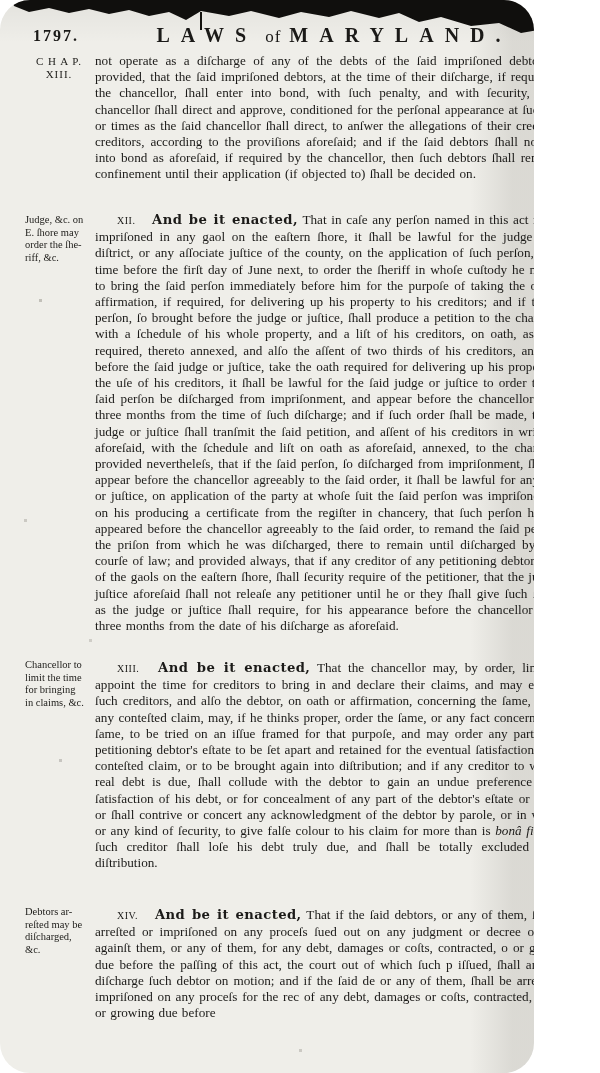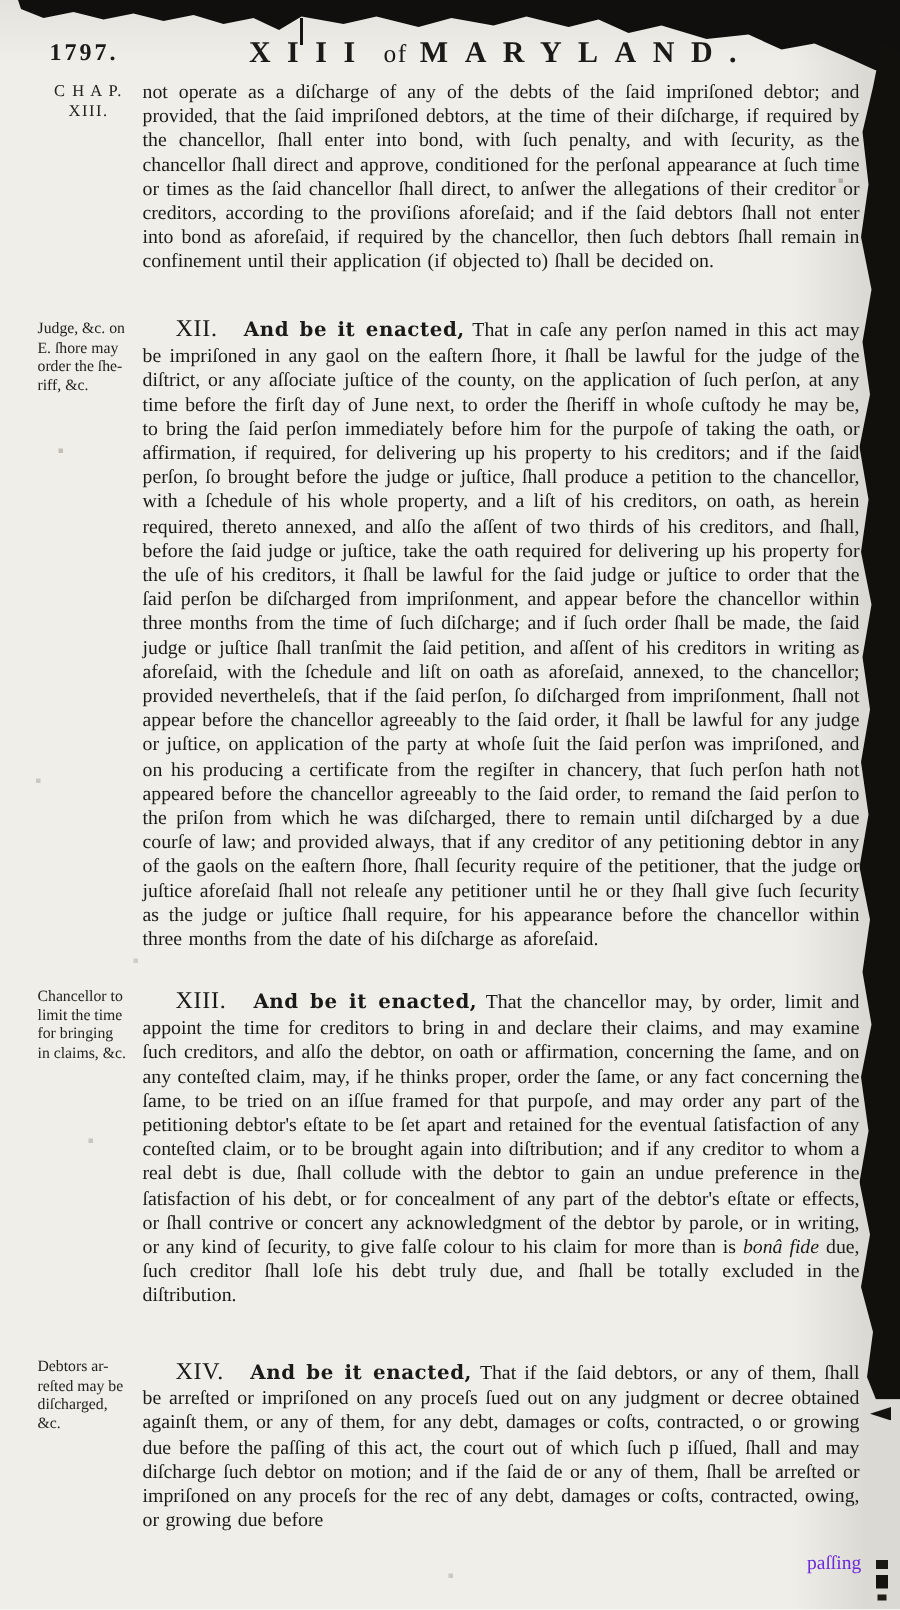--- a/index.html
+++ b/index.html
@@ -1,22 +1,23 @@
 <!DOCTYPE html>
 <html><head>
 <meta charset="utf-8">
 <style>
   html,body{margin:0;padding:0;}
   .page{
     position:relative;
-    width:600px;height:1073px;
+    width:534px;height:1073px;
     background:#efeee9;
     overflow:hidden;
     font-family:"Liberation Serif", serif;
     color:#1b1a18;
+    border-radius:30px;
   }
   .page-shade{
     position:absolute;inset:0;
     background:linear-gradient(to right, rgba(0,0,0,0) 88%, rgba(40,35,25,0.10) 96%),
                linear-gradient(to bottom, rgba(0,0,0,0.05) 0%, rgba(0,0,0,0) 4%);
     pointer-events:none;
   }
   
   .edge-top{
     position:absolute;left:0;top:0;width:600px;height:50px;
@@ -55,35 +56,35 @@
   .title-caps{letter-spacing:11px;font-weight:bold;}
   .title-of{font-size:17px;letter-spacing:1px;padding:0 8px;}
   
   .note{position:absolute;left:25px;width:68px;font-size:10.5px;line-height:12.5px;
     white-space:pre-line;color:#23221f;}
   .note-chap{text-align:center;font-size:11px;letter-spacing:1px;}
   
   .para{position:absolute;left:95px;width:478px;font-size:13.2px;line-height:16.2px;
     text-align:justify;margin:0;word-spacing:1px;}
   .para.indent{text-indent:22px;}
-  .secnum{font-size:16px;letter-spacing:0.5px;}
+  .secnum{font-size:10px;letter-spacing:0.5px;}
   .enacting{font-weight:bold;font-family:"DejaVu Serif", serif;letter-spacing:0.4px;margin-left:12px;}
   .it{font-style:italic;}
   .catchword{position:absolute;left:538px;top:1034px;width:60px;font-size:13px;
     color:#6d28d9;text-align:left;}
 </style>
 </head>
 <body>
 
 <div class="page">
 
   <div class="page-shade"></div>
 
   <div class="year">1797.</div>
-  <div class="main-title"><span class="title-caps">XIII</span><span class="title-of">of</span><span class="title-caps">MARYLAND.</span></div>
+  <div class="main-title"><span class="title-caps">LAWS</span><span class="title-of">of</span><span class="title-caps">MARYLAND.</span></div>
 
   <div class="note note-chap" style="top:55px">C H A P.
 XIII.</div>
   <div class="note" style="top:214px">Judge, &amp;c. on
 E. ſhore may
 order the ſhe-
 riff, &amp;c.</div>
   <div class="note" style="top:659px">Chancellor to
 limit the time
 for bringing

